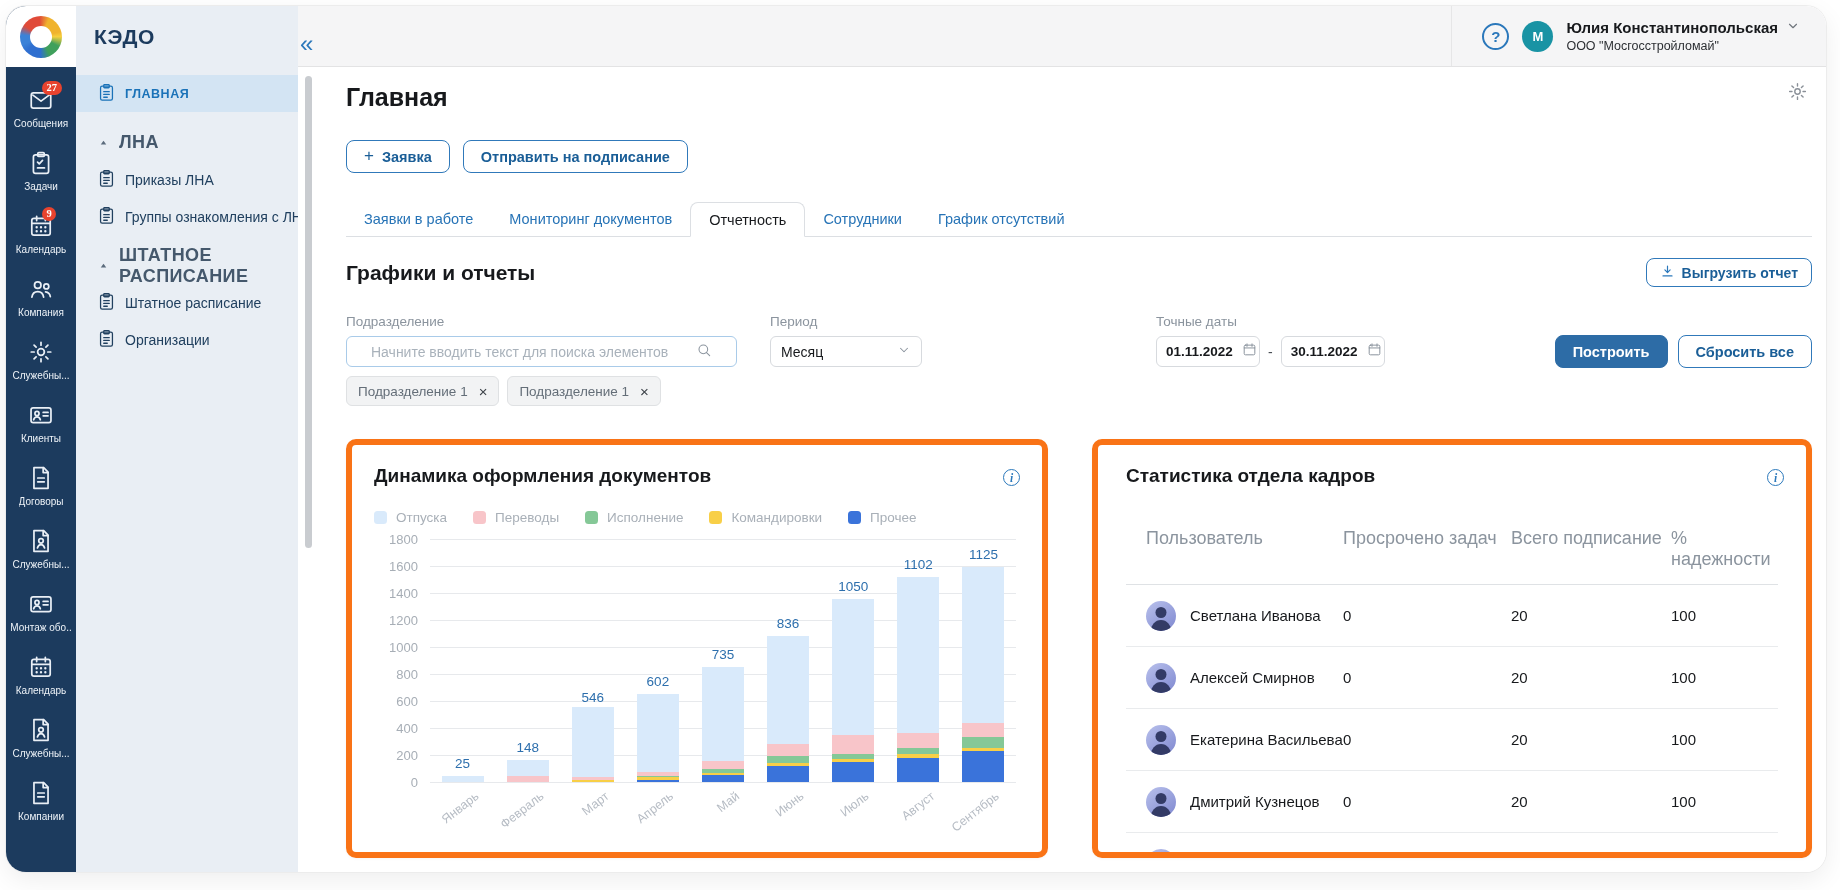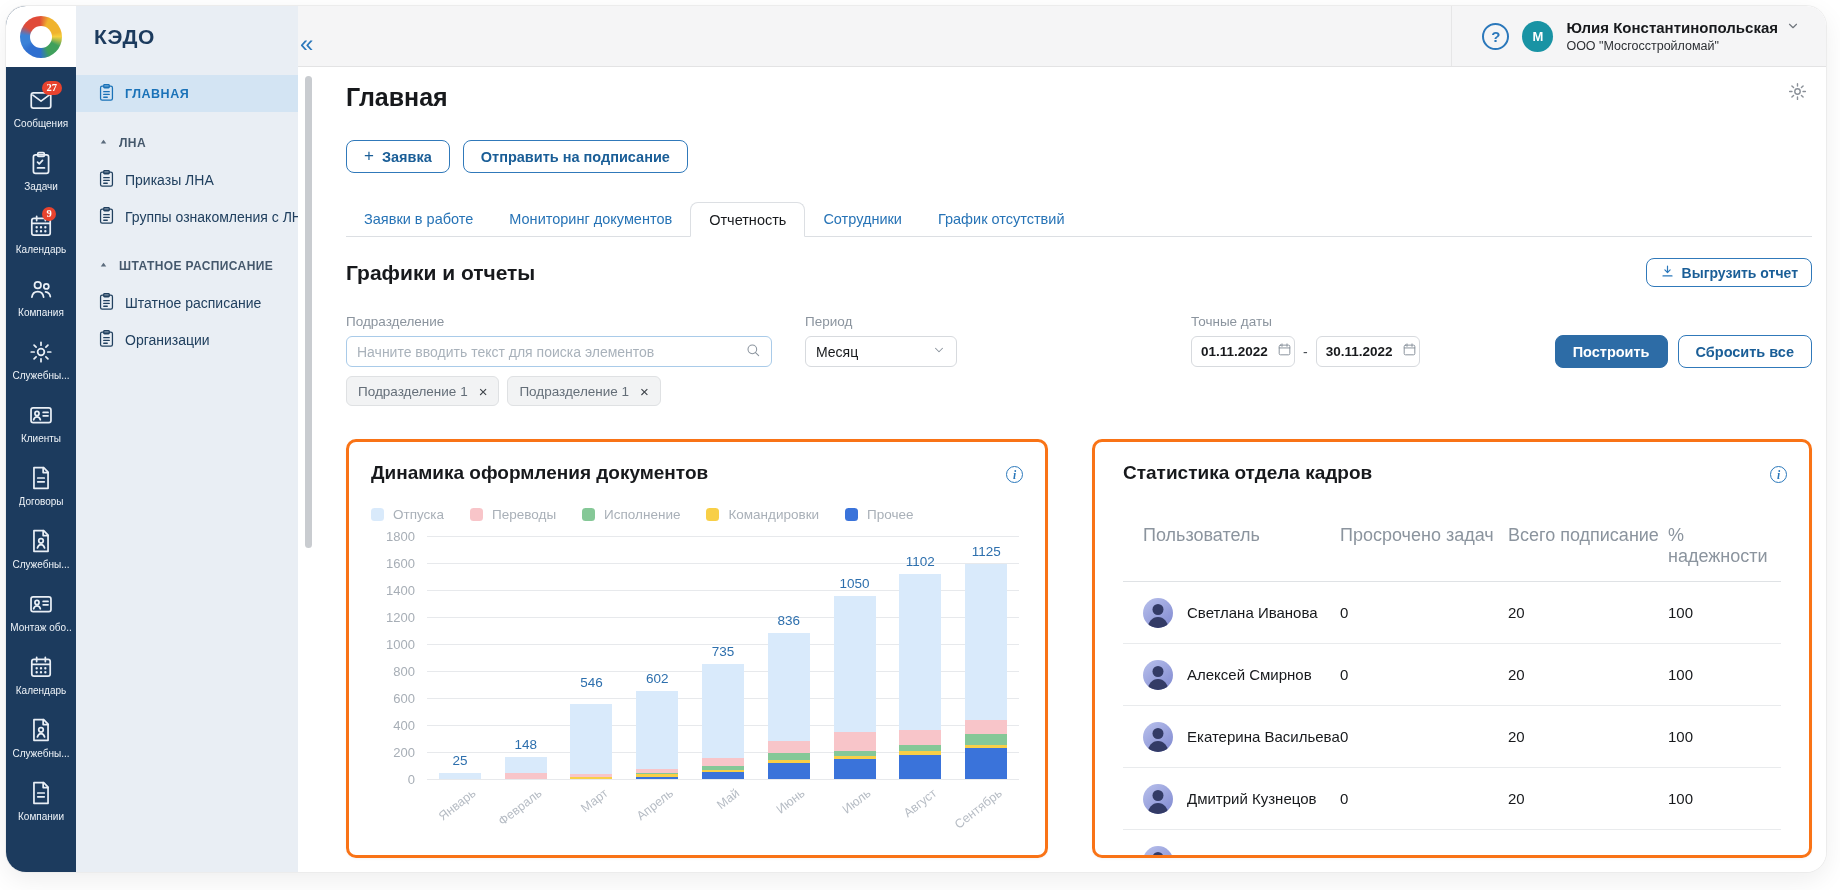--- a/index.html
+++ b/index.html
@@ -21,21 +21,21 @@
            padding:1.5px 4.5px; border-radius:7px; line-height:1.1; }
 
   
   .sidebar { width:222px; flex:0 0 222px; background:#e9eef4; display:flex; flex-direction:column; }
   .sidebar-head { height:61px; display:flex; align-items:center; padding-left:18px; flex:0 0 61px; }
   .sidebar-title { font-size:21px; font-weight:700; color:#1c3b5e; letter-spacing:.5px; }
   .menu { padding-top:8px; }
   .menu-item { height:37px; display:flex; align-items:center; gap:9px; padding-left:21px; font-size:14px; color:#21405f; cursor:pointer; white-space:nowrap; }
   .menu-item.active { background:#d3e4f3; color:#1a72b8; font-weight:700; font-size:12.5px; letter-spacing:.5px; }
   .menu-section { height:37px; margin-top:12px; display:flex; align-items:center; gap:10px; padding-left:22px;
-                  font-size:12px; font-weight:700; color:#45586c; letter-spacing:.4px; cursor:pointer; }
+                  font-size:18px; font-weight:700; color:#45586c; letter-spacing:.4px; cursor:pointer; }
 
   
   .main { flex:1; background:#fff; position:relative; display:flex; flex-direction:column; }
   .collapse { position:absolute; left:2px; top:26px; font-size:24px; color:#2b78bb; cursor:pointer; z-index:6; line-height:1; }
   .scroll-thumb { position:absolute; left:7px; top:70px; width:7px; height:472px; border-radius:4px; background:#c9ccd0; z-index:6; }
 
   .topbar { height:61px; flex:0 0 61px; background:#f5f5f6; border-bottom:1px solid #e3e3e4; display:flex; align-items:center; }
   .user-area { margin-left:auto; height:100%; display:flex; align-items:center; gap:13px; padding:0 26px 0 30px; border-left:1px solid #e6e6e7; }
   .help { width:27px; height:27px; border-radius:50%; border:2px solid #2b78bb; color:#2b78bb; font-weight:700; font-size:15px;
           display:flex; align-items:center; justify-content:center; cursor:pointer; }
@@ -56,39 +56,39 @@
   .tabs { margin-top:29px; display:flex; border-bottom:1px solid #dcdfe3; }
   .tab { padding:9px 18px 8px; font-size:14.5px; color:#2673b6; cursor:pointer; margin-bottom:-1px; }
   .tab.active { background:#fff; border:1px solid #dcdfe3; border-bottom:1px solid #fff; border-radius:8px 8px 0 0; color:#17191c; }
 
   .section-row { margin-top:21px; display:flex; align-items:center; justify-content:space-between; }
   h2 { font-size:21px; font-weight:700; color:#17191c; }
   .btn.small { height:29px; font-size:14px; padding:0 13px; gap:7px; }
 
   .filters { margin-top:27px; display:flex; align-items:flex-start; }
   .flabel { font-size:13.5px; color:#8b949e; margin-bottom:7px; }
-  .search-box { width:426px; height:31px; border:1px solid #a9cbe9; border-radius:6px; background:#fff;
-                display:flex; align-items:center; padding:0 10px; gap:8px; }
+  .search-box { width:391px; height:31px; border:1px solid #a9cbe9; border-radius:6px; background:#fff;
+                display:flex; align-items:center; padding:0 24px; gap:8px; }
   .search-box input { flex:1; border:none; outline:none; font-size:14px; color:#17191c; background:transparent; font-family:inherit; }
   .search-box input::placeholder { color:#a9b2bb; }
   .chips { margin-top:9px; display:flex; gap:8px; }
   .chip { height:30px; background:#f2f3f4; border:1px solid #dfe1e3; border-radius:6px; padding:8px 11px;
           display:flex; align-items:center; gap:11px; font-size:13.5px; color:#646e78; }
   .chip .x { font-size:15px; color:#3c4248; cursor:pointer; line-height:1; }
   .select { width:152px; height:31px; border:1px solid #d7dade; border-radius:6px; background:#fff; cursor:pointer;
             display:flex; align-items:center; justify-content:space-between; padding:0 10px; font-size:14px; color:#17191c; }
   .dates { display:flex; align-items:center; gap:8px; }
   .date-box { width:104px; height:31px; border:1px solid #d7dade; border-radius:6px; background:#fff;
               display:flex; align-items:center; padding:0 9px; gap:4px; }
   .date-box input { width:72px; border:none; outline:none; font-size:13.5px; font-weight:600; color:#17191c; background:transparent; font-family:inherit; }
   .dash { color:#4a4f55; font-size:14px; }
   .fbuttons { margin-left:auto; display:flex; gap:10px; padding-top:21px; }
 
   .cards { margin-top:33px; display:flex; gap:44px; }
-  .card { background:#fff; border:3px solid #f97316; border-radius:10px; box-shadow:0 1px 3px rgba(0,0,0,.04);
+  .card { background:#fff; border:6px solid #f97316; border-radius:10px; box-shadow:0 1px 3px rgba(0,0,0,.04);
           height:419px; position:relative; padding:20px 22px; overflow:hidden; }
   .card-title { font-size:19px; font-weight:700; color:#17191c; }
   .info-ico { position:absolute; right:22px; top:24px; width:17px; height:17px; border-radius:50%; border:1.5px solid #2b78bb;
               color:#2b78bb; font-family:"Liberation Serif", serif; font-style:italic; font-size:11.5px; font-weight:700;
               display:flex; align-items:center; justify-content:center; cursor:pointer; }
   .chart-card { width:702px; flex:0 0 702px; }
   .legend { margin-top:23px; display:flex; gap:26px; align-items:center; }
   .legend-item { display:flex; align-items:center; gap:9px; font-size:13.5px; color:#a9b0b8; cursor:pointer; }
   .swatch { width:13px; height:13px; border-radius:3.5px; }
 
@@ -494,21 +494,21 @@
                     <div class="seg" style="height: 15.525px; background: rgb(217, 234, 251);"></div>
                   </div>
                   <span class="bar-value" style="bottom: 26.6px;">148</span>
                 </div>
                 <div class="bar-slot">
                   <div class="bar">
                     <div class="seg" style="height: 2.025px; background: rgb(248, 207, 71);"></div>
                     <div class="seg" style="height: 3.375px; background: rgb(248, 197, 201);"></div>
                     <div class="seg" style="height: 69.525px; background: rgb(217, 234, 251);"></div>
                   </div>
-                  <span class="bar-value" style="bottom: 89px;">546</span>
+                  <span class="bar-value" style="bottom: 77px;">546</span>
                 </div>
                 <div class="bar-slot">
                   <div class="bar">
                     <div class="seg" style="height: 2.43px; background: rgb(58, 115, 218);"></div>
                     <div class="seg" style="height: 2.43px; background: rgb(248, 207, 71);"></div>
                     <div class="seg" style="height: 1.35px; background: rgb(133, 200, 151);"></div>
                     <div class="seg" style="height: 3.78px; background: rgb(248, 197, 201);"></div>
                     <div class="seg" style="height: 78.3px; background: rgb(217, 234, 251);"></div>
                   </div>
                   <span class="bar-value" style="bottom: 93.29px;">602</span>

